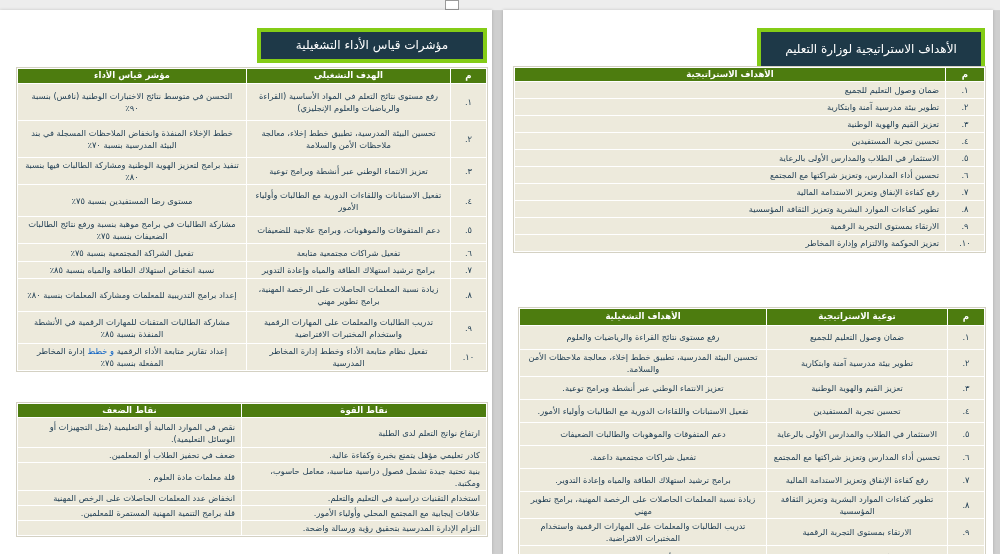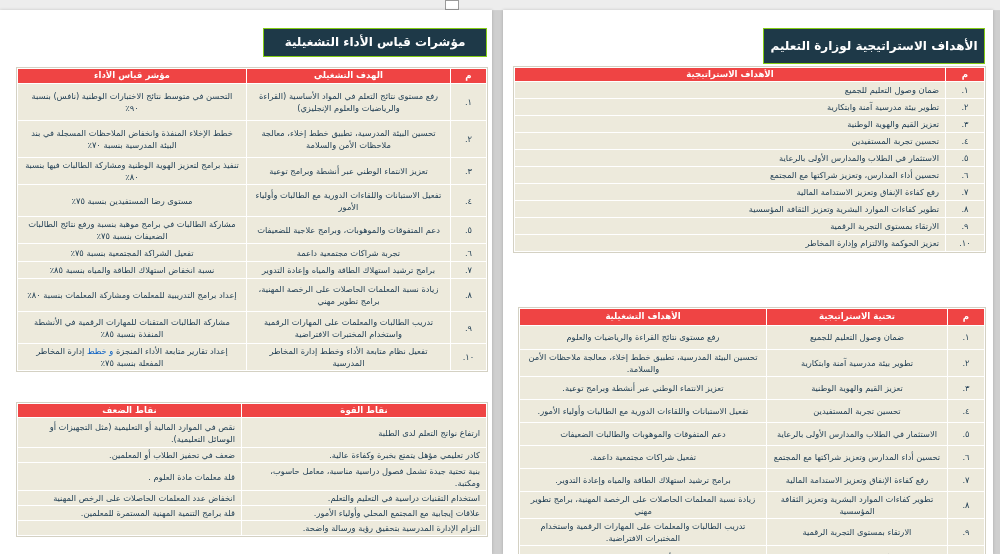--- a/index.html
+++ b/index.html
@@ -6,28 +6,28 @@
   body{
     width:1000px;height:554px;position:relative;overflow:hidden;
     background:#cfcfcf;font-family:"DejaVu Sans",sans-serif;
   }
   .topband{position:absolute;left:0;top:0;width:1000px;height:10px;background:#ededed;border-bottom:1px solid #d2d2d2}
   .gap-handle{position:absolute;left:445px;top:0;width:12px;height:8px;background:#fff;border:1px solid #9a9a9a}
   .page{position:absolute;top:10px;height:544px;background:#fff;box-shadow:0 0 3px rgba(0,0,0,.18)}
   #page-left{left:0;width:492px}
   #page-right{left:503px;width:490px}
   .titlebox{
-    position:absolute;background:#1e3948;border:1px solid #84cc16;color:#fff;font-weight:bold;
+    position:absolute;background:#1e3948;border:4px solid #84cc16;color:#fff;font-weight:normal;
     display:flex;align-items:center;justify-content:center;font-size:12px;text-align:center;line-height:1.2;
     direction:rtl;
   }
   .doc-table{position:absolute;display:table;direction:rtl;border-collapse:collapse;outline:1px solid #d4d1c3;table-layout:fixed}
   .tr{display:table-row}
   .th{
-    display:table-cell;background:#ef4444;color:#fff;font-weight:bold;font-size:8.6px;
+    display:table-cell;background:#4d7c0f;color:#fff;font-weight:bold;font-size:8.6px;
     text-align:center;vertical-align:middle;border:1px solid #fff;padding:1px 5px;line-height:1.3;margin-left:10px;
   }
   .tc{
     display:table-cell;background:#edeadc;border:1px solid #fff;color:#1e3c52;font-size:8.3px;
     line-height:1.45;padding:1px 6px;vertical-align:middle;text-align:center;
   }
   .num{text-align:center}
   .ralign{}
   .hyperlink{color:#0b61c4;cursor:pointer}
 
@@ -112,42 +112,42 @@
       <div class="tc">تفعيل الاستبانات واللقاءات الدورية مع الطالبات وأولياء الأمور</div>
       <div class="tc">مستوى رضا المستفيدين بنسبة ٧٥٪</div>
     </div>
     <div class="tr">
       <div class="tc num">٥.</div>
       <div class="tc">دعم المتفوقات والموهوبات، وبرامج علاجية للضعيفات</div>
       <div class="tc">مشاركة الطالبات في برامج موهبة بنسبة ورفع نتائج الطالبات الضعيفات بنسبة ٧٥٪</div>
     </div>
     <div class="tr">
       <div class="tc num">٦.</div>
-      <div class="tc">تجربة شراكات مجتمعية داعمة</div>
+      <div class="tc">تفعيل شراكات مجتمعية متابعة</div>
       <div class="tc">تفعيل الشراكة المجتمعية بنسبة ٧٥٪</div>
     </div>
     <div class="tr">
       <div class="tc num">٧.</div>
       <div class="tc">برامج ترشيد استهلاك الطاقة والمياه وإعادة التدوير</div>
       <div class="tc">نسبة انخفاض استهلاك الطاقة والمياه بنسبة ٨٥٪</div>
     </div>
     <div class="tr">
       <div class="tc num">٨.</div>
       <div class="tc">زيادة نسبة المعلمات الحاصلات على الرخصة المهنية، برامج تطوير مهني</div>
       <div class="tc">إعداد برامج التدريبية للمعلمات ومشاركة المعلمات بنسبة ٨٠٪</div>
     </div>
     <div class="tr">
       <div class="tc num">٩.</div>
       <div class="tc">تدريب الطالبات والمعلمات على المهارات الرقمية واستخدام المختبرات الافتراضية</div>
       <div class="tc">مشاركة الطالبات المتقنات للمهارات الرقمية في الأنشطة المنفذة بنسبة ٨٥٪</div>
     </div>
     <div class="tr">
       <div class="tc num">١٠.</div>
       <div class="tc">تفعيل نظام متابعة الأداء وخطط إدارة المخاطر المدرسية</div>
-      <div class="tc"><span>إعداد تقارير متابعة الأداء المنجزة </span><span class="hyperlink">و خطط</span><span> إدارة المخاطر المفعلة بنسبة ٧٥٪</span></div>
+      <div class="tc"><span>إعداد تقارير متابعة الأداء الرقمية </span><span class="hyperlink">و خطط</span><span> إدارة المخاطر المفعلة بنسبة ٧٥٪</span></div>
     </div>
   </div>
 
 
   <div class="doc-table" id="swot-table">
     <div class="tr">
       <div class="th col-strength">نقاط القوة</div>
       <div class="th">نقاط الضعف</div>
     </div>
     <div class="tr">
@@ -225,21 +225,21 @@
     <div class="tr">
       <div class="tc num">١٠.</div>
       <div class="tc">تعزيز الحوكمة والالتزام وإدارة المخاطر</div>
     </div>
   </div>
 
 
   <div class="doc-table" id="operational-table">
     <div class="tr">
       <div class="th col-num">م</div>
-      <div class="th col-strat">تحتية الاستراتيجية</div>
+      <div class="th col-strat">توعية الاستراتيجية</div>
       <div class="th">الأهداف التشغيلية</div>
     </div>
     <div class="tr">
       <div class="tc num">١.</div>
       <div class="tc">ضمان وصول التعليم للجميع</div>
       <div class="tc">رفع مستوى نتائج القراءة والرياضيات والعلوم</div>
     </div>
     <div class="tr">
       <div class="tc num">٢.</div>
       <div class="tc">تطوير بيئة مدرسية آمنة وابتكارية</div>

